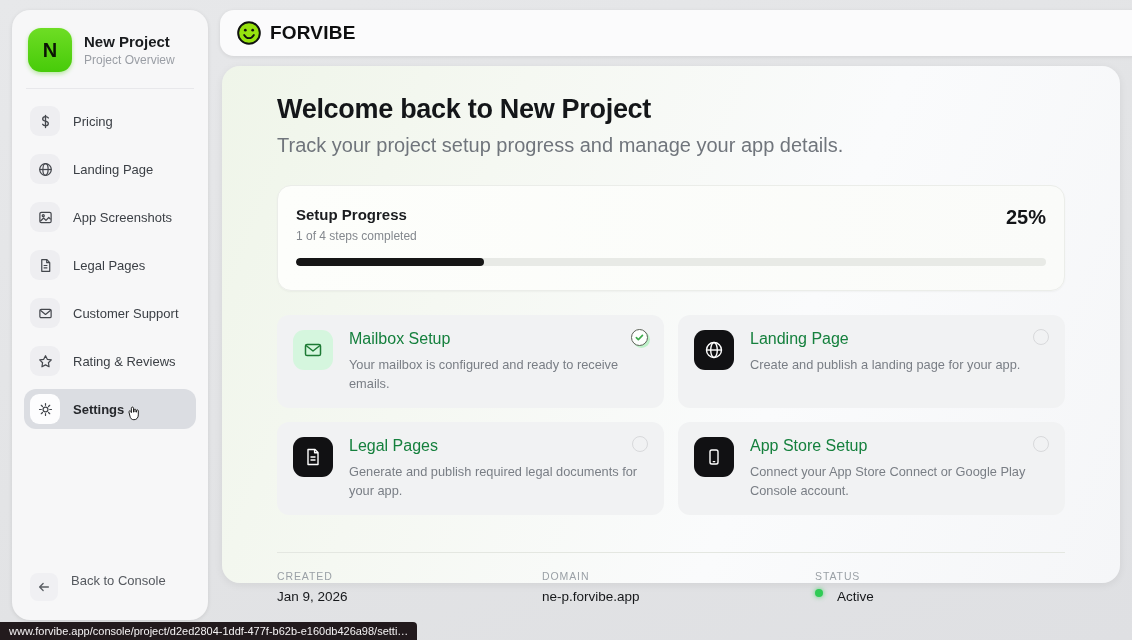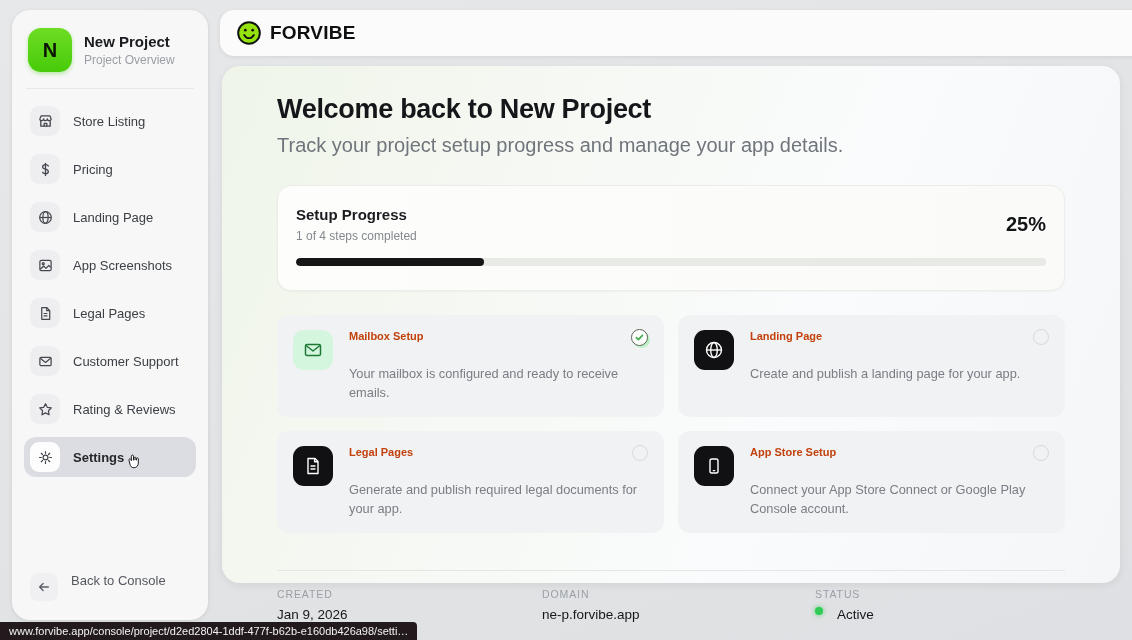--- a/index.html
+++ b/index.html
@@ -82,41 +82,41 @@
   }
   .h1 { font-size:27px; font-weight:800; color:#141619; letter-spacing:-.3px; }
   .sub { font-size:20px; color:#70757c; margin-top:9px; }
 
   .progress-card {
     margin-top:28px; width:788px; border-radius:14px;
     background:linear-gradient(to right,#fdfefb,#fafbf9);
     border:1px solid #ebede9; box-shadow:0 1px 2px rgba(0,0,0,.04);
     padding:20px 18px 24px;
   }
-  .pc-top { display:flex; align-items:center; justify-content:space-between; }
+  .pc-top { display:flex; align-items:flex-start; justify-content:space-between; }
   .pc-title { font-size:15px; font-weight:bold; color:#1a1c1f; }
   .pc-steps { font-size:12px; color:#84888e; margin-top:6px; }
   .pc-pct { font-size:20px; font-weight:800; color:#131518; }
   .pbar { margin-top:15px; height:8px; border-radius:5px; background:#e8eae6; overflow:hidden; }
   .pbar-fill { height:100%; border-radius:5px; background:#161616; }
 
   .cards { margin-top:24px; width:788px; display:grid; grid-template-columns:1fr 1fr; gap:14px; }
   .card {
     background:#f1f2f3; border-radius:12px; padding:15px 16px;
     display:flex; gap:16px; align-items:flex-start; position:relative; cursor:pointer;
   }
   .card-icon {
     width:40px; height:40px; border-radius:11px; flex:none;
     display:flex; align-items:center; justify-content:center;
   }
   .card-icon.mint  { background:#d5f6de; color:#1d7a34; }
   .card-icon.black { background:#111113; color:#fff; }
   .card-icon svg { width:20px; height:20px; }
-  .card-title { font-size:11px; font-weight:bold; color:#c2410c; margin-right:34px; }
-  .card-desc  { font-size:12.8px; color:#797e85; margin-top:23px; line-height:1.45; max-width:318px; }
+  .card-title { font-size:16px; font-weight:normal; color:#15803d; margin-right:34px; }
+  .card-desc  { font-size:12.8px; color:#797e85; margin-top:8px; line-height:1.45; max-width:318px; }
   .st-done {
     position:absolute; right:16px; top:14px; width:17px; height:17px; border-radius:50%;
     border:1.6px solid #5b6156; display:flex; align-items:center; justify-content:center;
     color:#3cab4b; box-shadow:2px 2px 0 0 #bdf1c8; background:#fdfffd;
   }
   .st-done svg { width:9px; height:9px; }
   .st-empty {
     position:absolute; right:16px; top:14px; width:16px; height:16px; border-radius:50%;
     border:1.6px solid #d8d9db; background:transparent;
   }
@@ -148,30 +148,20 @@
     <div class="proj-icon">N</div>
     <div>
       <div class="proj-name">New Project</div>
       <div class="proj-sub">Project Overview</div>
     </div>
   </div>
   <div class="sb-divider"></div>
 
   <div class="nav">
 
-    <div class="nav-item">
-      <span class="nav-icon">
-        <svg viewBox="0 0 16 16" fill="none" stroke="currentColor" stroke-width="1.4" stroke-linecap="round" stroke-linejoin="round">
-          <path d="M3 7.4V13h10V7.4"></path>
-            <path d="M2 5.2 3.3 2h9.4L14 5.2c0 1-.9 1.9-2 1.9s-2-.9-2-1.9c0 1-.9 1.9-2 1.9S6 6.2 6 5.2c0 1-.9 1.9-2 1.9S2 6.2 2 5.2z"></path>
-            <path d="M6.6 13v-3h2.8v3"></path>
-        </svg>
-      </span>
-      <span class="nav-label">Store Listing</span>
-    </div>
 
     <div class="nav-item">
       <span class="nav-icon">
         <svg viewBox="0 0 16 16" fill="none" stroke="currentColor" stroke-width="1.4" stroke-linecap="round">
           <path d="M8 1.5v13"></path>
             <path d="M11 4.2c-.6-.9-1.7-1.4-3-1.4-1.8 0-3 1-3 2.4 0 3.2 6 1.6 6 4.8 0 1.4-1.2 2.4-3 2.4-1.3 0-2.4-.5-3-1.4"></path>
         </svg>
       </span>
       <span class="nav-label">Pricing</span>
     </div>

